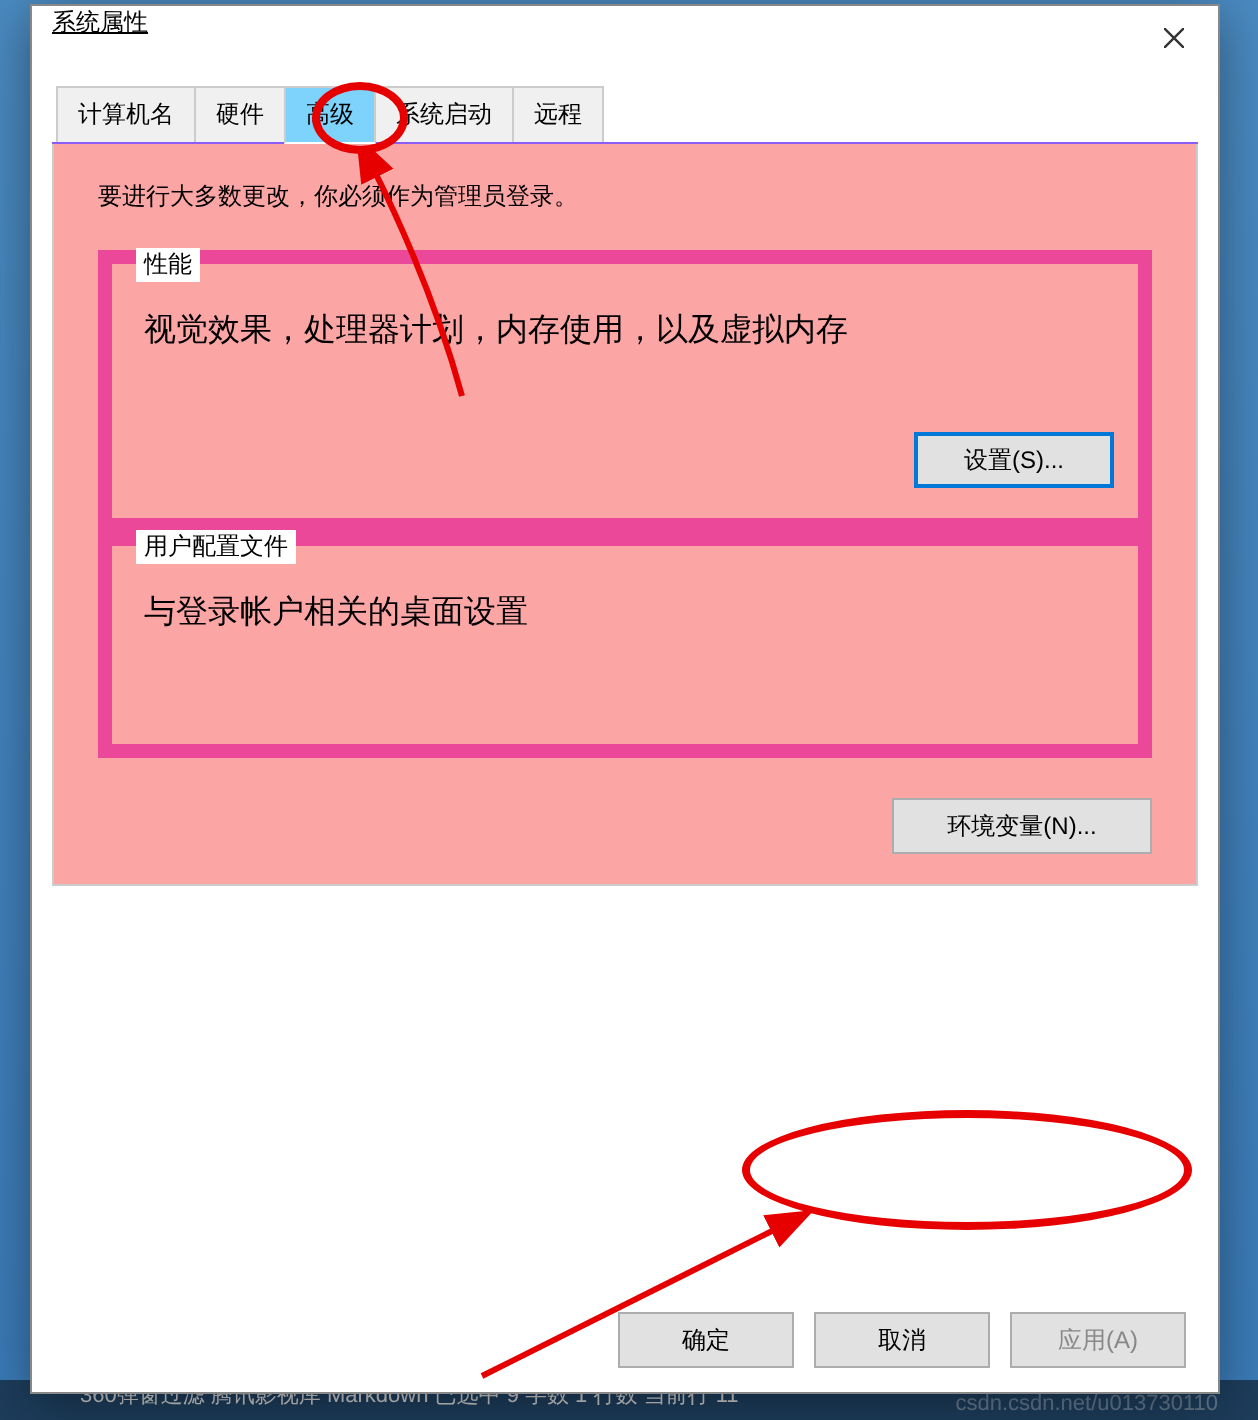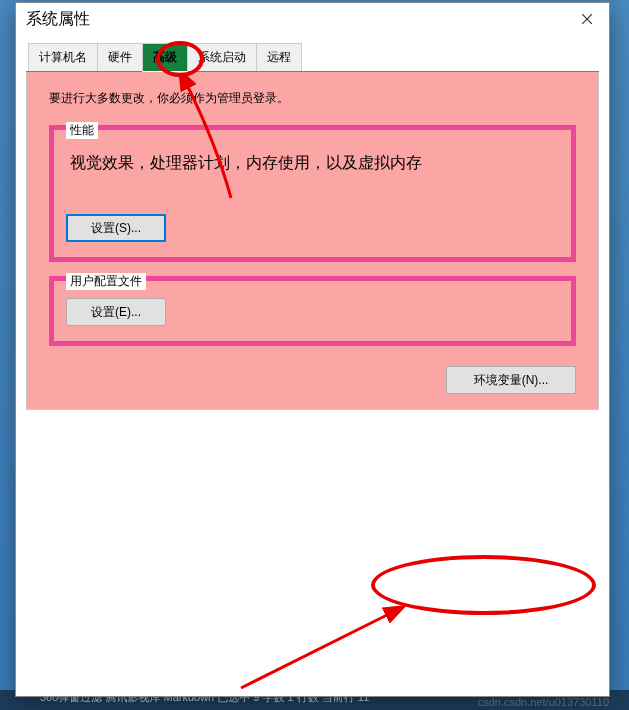--- a/index.html
+++ b/index.html
@@ -43,24 +43,25 @@
       top: 2px;
       width: 595px;
       height: 695px;
       background: #fff;
       border: 1px solid #888;
       box-shadow: 0 5px 25px rgba(0,0,0,0.4);
     }
     .titlebar {
       height: 32px;
       display: flex;
-      align-items: center;
+      align-items: flex-start;
       padding-left: 10px;
-      font-size: 16px;
-      background: #fff;
+      font-size: 12px;
+      background: #fff;
+      text-decoration: underline;
     }
     .title-text { flex: 1; }
     .close-btn {
       width: 45px;
       height: 32px;
       display: flex;
       align-items: center;
       justify-content: center;
       font-size: 14px;
       cursor: pointer;
@@ -81,56 +82,55 @@
       padding: 5px 10px;
       border: 1px solid #ccc;
       border-bottom: none;
       background: #f0f0f0;
       margin-right: -1px;
       font-size: 12px;
       cursor: pointer;
       position: relative;
     }
     .tab.active {
-      background: #15803d;
+      background: #7dd3fc;
       border-bottom: 1px solid #fff;
       margin-bottom: -1px;
       z-index: 2;
-      font-weight: bold;
     }
     .tab-content {
       border: 1px solid #ccc;
       border-top: none;
       padding: 18px 22px 15px 22px;
       background: #fca5a5;
     }
     .note {
       font-size: 12px;
       margin-bottom: 18px;
     }
     .group {
-      border: 5px solid #ec4899;
+      border: 7px solid #ec4899;
       padding: 0 12px 15px 12px;
-      margin-bottom: 14px;
       position: relative;
     }
     .group-title {
       position: relative;
       top: -8px;
       background: #fff;
       display: inline-block;
       padding: 0 4px;
       font-size: 12px;
     }
     .group-desc {
       font-size: 16px;
       margin: 6px 0 40px 4px;
     }
     .btn-row {
       display: flex;
+      justify-content: flex-end;
     }
     .btn {
       min-width: 100px;
       height: 28px;
       border: 1px solid #adadad;
       background: #e1e1e1;
       font-size: 12px;
       font-family: inherit;
       padding: 0 16px;
       cursor: pointer;
@@ -214,31 +214,34 @@
       <div class="group">
         <span class="group-title">性能</span>
         <div class="group-desc">视觉效果，处理器计划，内存使用，以及虚拟内存</div>
         <div class="btn-row">
           <button class="btn highlighted">设置(S)...</button>
         </div>
       </div>
 
       <div class="group">
         <span class="group-title">用户配置文件</span>
-        <div class="btn-row">
-          <button class="btn">设置(E)...</button>
-        </div>
+        <div class="group-desc">与登录帐户相关的桌面设置</div>
       </div>
 
 
       <div class="env-row" style="padding-right:0;">
         <button class="btn" style="min-width:130px">环境变量(N)...</button>
       </div>
     </div>
 
+    <div class="dialog-buttons">
+      <button class="btn">确定</button>
+      <button class="btn">取消</button>
+      <button class="btn disabled">应用(A)</button>
+    </div>
   </div>
 
   <div class="annot-circle-tab"></div>
   <div class="annot-ellipse-env"></div>
 
   <svg class="arrow-svg" style="left:160px; top:70px;" width="80" height="130">
     <defs>
         <marker id="ah1" markerWidth="10" markerHeight="10" refX="2" refY="3" orient="auto">
           <path d="M0,0 L0,6 L8,3 z" fill="#e60000"></path>
         </marker>

